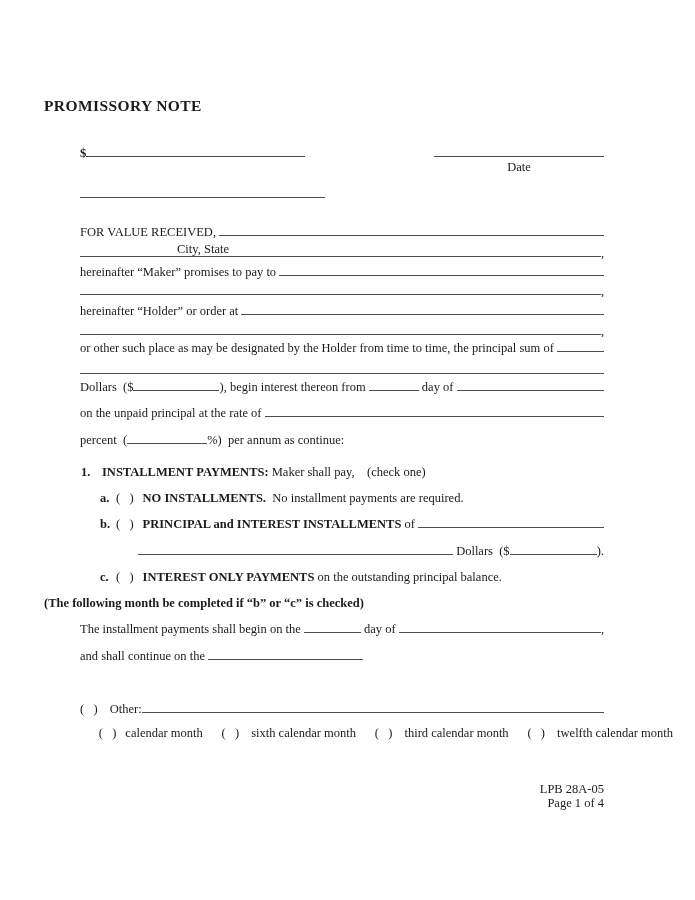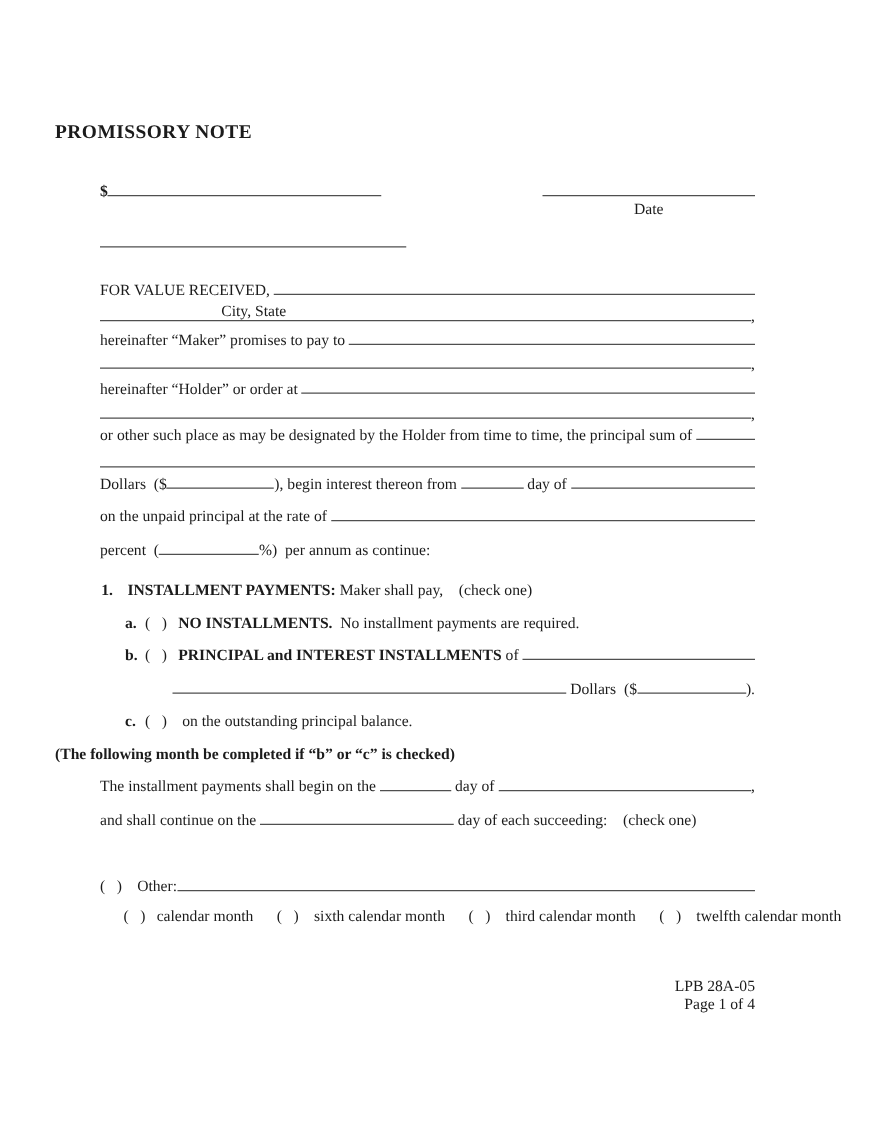--- a/index.html
+++ b/index.html
@@ -126,39 +126,39 @@
   <div class="row" style="top:544px; left:138px">
     <span class="fill" style="width:315px"></span>
     <span class="t"> Dollars  ($</span>
     <span class="fill grow"></span>
     <span class="t">).</span>
   </div>
 
   <div class="row sub" style="top:570px">
     <span class="ltr">c.</span>
     <span class="cb">(  )</span>
+    <span class="t b">INTEREST ONLY PAYMENTS</span>
     <span class="t"> on the outstanding principal balance.</span>
   </div>
 
   <div class="row center" style="top:596px">
     <span class="t b">(The following month be completed if “b” or “c” is checked)</span>
   </div>
 
   <div class="row" style="top:622px">
     <span class="t">The installment payments shall begin on the </span>
     <span class="fill" style="width:57px"></span>
     <span class="t"> day of </span>
     <span class="fill grow"></span>
     <span class="t">,</span>
   </div>
 
   <div class="row" style="top:649px">
     <span class="t">and shall continue on the </span>
     <span class="fill" style="width:155px"></span>
-    <span class="t"> day of each succeeding:    (check one)</span>
   </div>
 
   <div class="row" style="top:711px; justify-content:flex-start">
     <span class="t">
       <span class="cb">(  )</span><span class="t">calendar month</span>
     </span>
     <span class="t">
       <span class="cb">(  )</span><span class="t"> sixth calendar month</span>
     </span>
     <span class="t">

